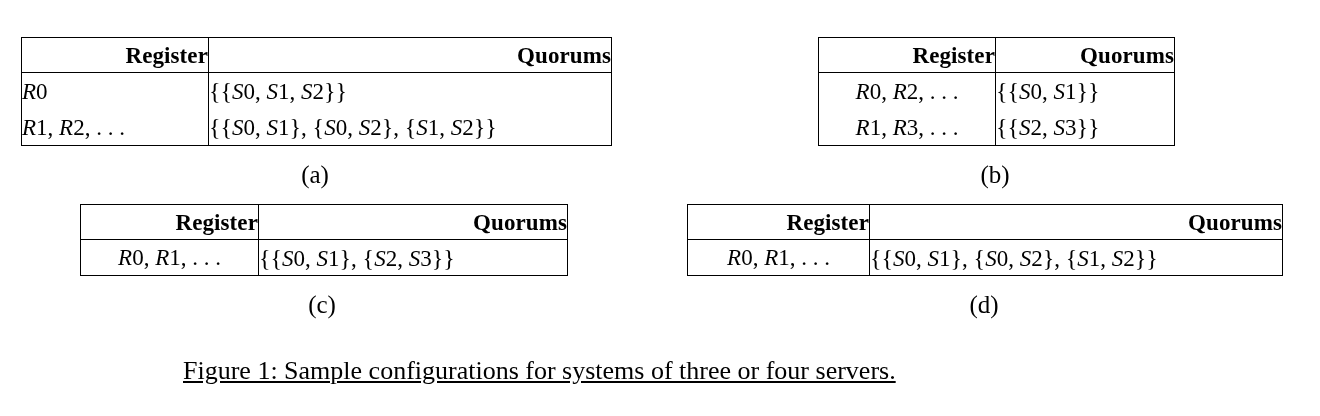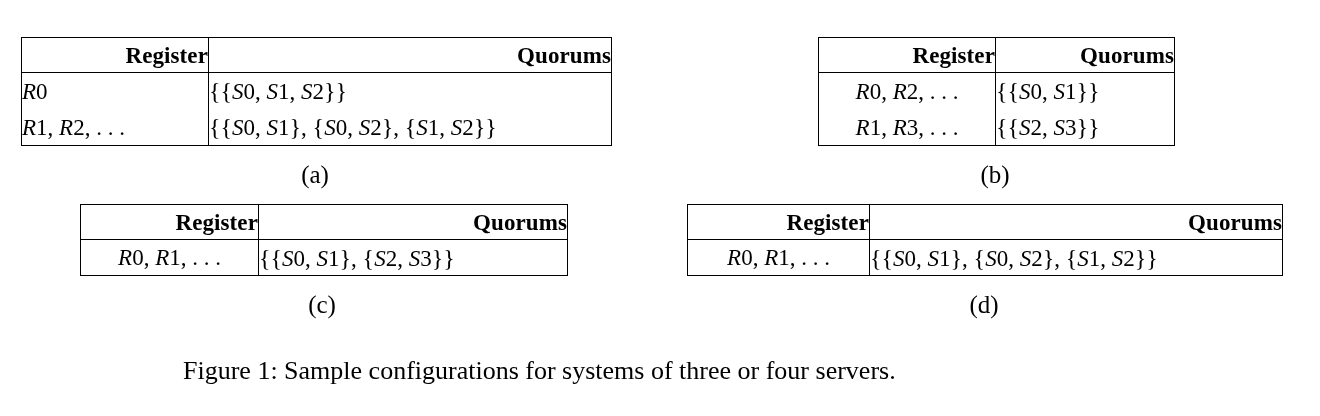--- a/index.html
+++ b/index.html
@@ -90,21 +90,21 @@
   #tbl-a { left: 21px;  top: 37px; }
   #tbl-b { left: 818px; top: 37px; }
   #tbl-c { left: 80px;  top: 204px; }
   #tbl-d { left: 687px; top: 204px; }
 
   #cap-a { left: 255px; top: 162px; width: 120px; }
   #cap-b { left: 935px; top: 162px; width: 120px; }
   #cap-c { left: 262px; top: 292px; width: 120px; }
   #cap-d { left: 924px; top: 292px; width: 120px; }
 
-  #fig-caption { left: 183px; top: 358px; }
+  #fig-caption { left: 183px; top: 358px; text-decoration: underline; }
 </style>
 </head>
 <body>
 
 <div class="figure-root">
 
   <div class="tbl-block" id="tbl-a">
     <table class="cfg">
       <thead>
         <tr class="hdr-row">

